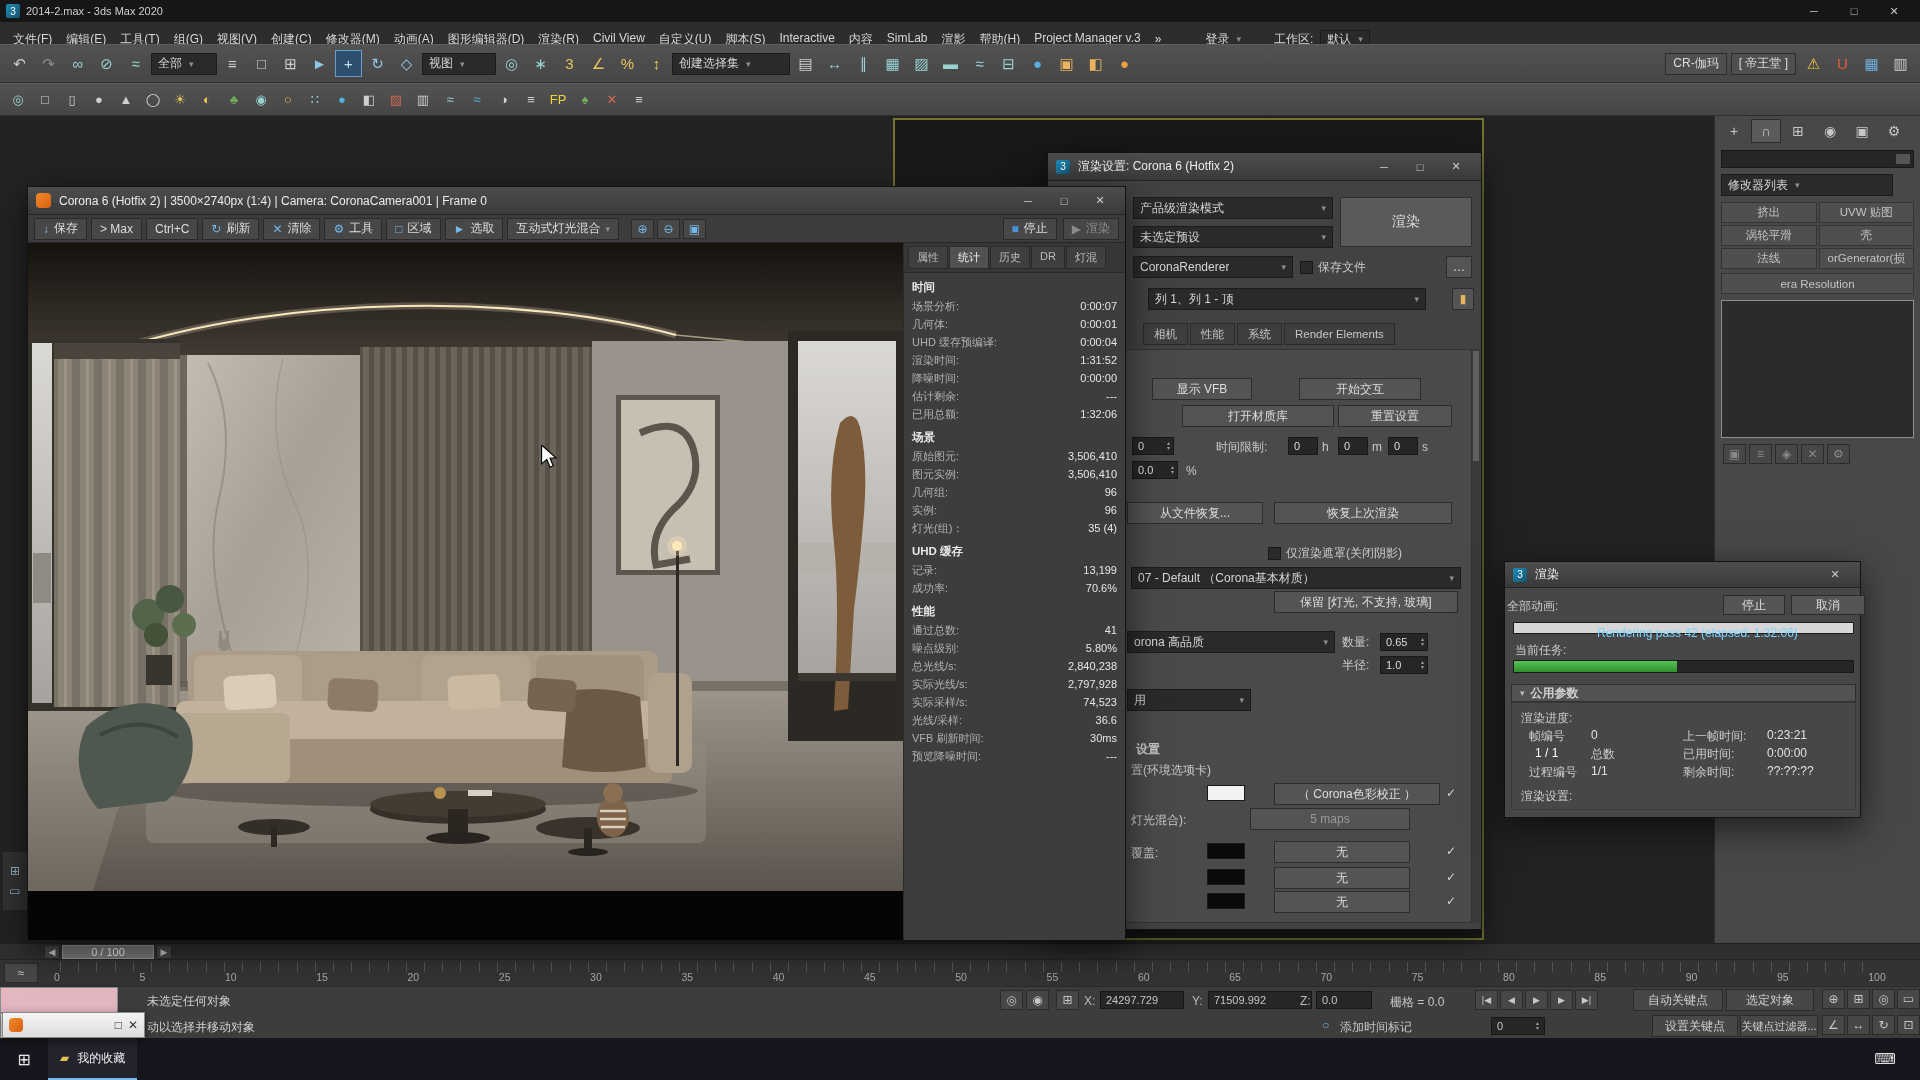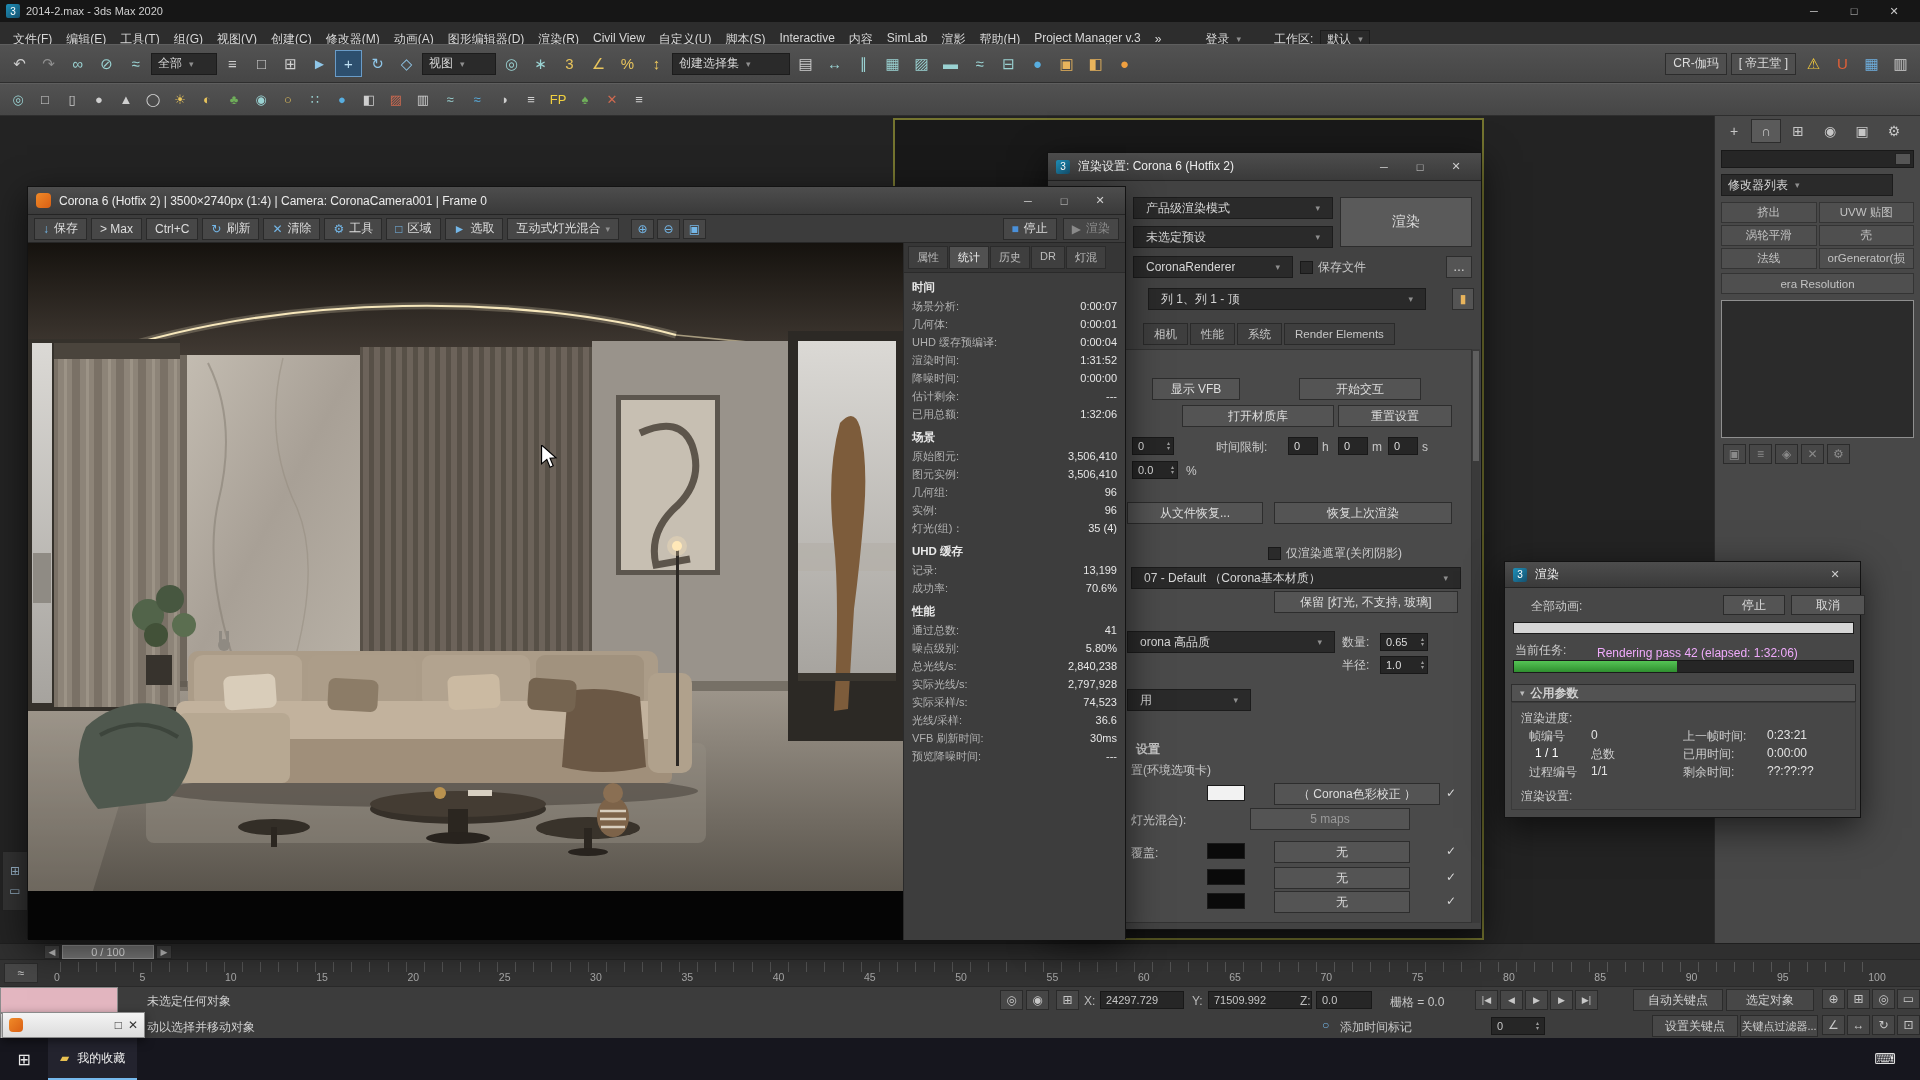--- a/index.html
+++ b/index.html
@@ -42,21 +42,21 @@
   .vfb-stats { width:222px; background:#3d3d3d; border-left:1px solid #2a2a2a; overflow:hidden; }
   .stat-tabs { display:flex; gap:1px; padding:3px 4px; background:#363636; border-bottom:1px solid #2a2a2a; }
   .stab { flex:0 0 auto; padding:3px 8px; background:#3f3f3f; border:1px solid #2b2b2b; color:#bdbdbd; font-size:11px; }
   .stab.active { background:#515151; color:#f0f0f0; }
   .stathead { font-weight:bold; color:#e8e8e8; font-size:11.5px; padding:7px 8px 2px; }
   .statrow { display:flex; justify-content:space-between; align-items:center; height:18px; padding:0 8px; }
   .sl { color:#b0b0b0; font-size:11px; white-space:nowrap; }
   .sv { color:#e6e6e6; font-size:11px; white-space:nowrap; }
 
   
-  .rsdd { position:absolute; background:#2a2a2a; border:1px solid #1c1c1c; height:22px; display:flex; align-items:center; padding:0 12px; color:#d6d6d6; }
+  .rsdd { position:absolute; background:#2a2a2a; border:1px solid #1c1c1c; height:22px; display:flex; align-items:center; padding:0 6px; color:#d6d6d6; }
   .rsdd .ar { margin-left:auto; color:#8f8f8f; font-size:9px; }
   .rsbtn { position:absolute; background:#545454; border:1px solid #2d2d2d; color:#ddd; height:22px; display:flex; align-items:center; justify-content:center; white-space:nowrap; }
   .rslab { position:absolute; color:#c9c9c9; height:20px; display:flex; align-items:center; white-space:nowrap; }
   .spinb { position:absolute; height:18px; background:#262626; border:1px solid #191919; color:#ddd; font-size:11px; display:flex; align-items:center; justify-content:space-between; padding:0 3px 0 5px; }
   .uar { display:flex; flex-direction:column; font-size:6px; line-height:5px; color:#9a9a9a; }
   .rstab { height:22px; background:#3e3e3e; border:1px solid #2a2a2a; color:#c6c6c6; display:flex; align-items:center; justify-content:center; position:absolute; font-size:11.5px; }
   .chk { width:13px; height:13px; background:#2a2a2a; border:1px solid #191919; display:inline-flex; align-items:center; justify-content:center; color:#ddd; font-size:10px; }
   .swatch { position:absolute; height:16px; border:1px solid #1a1a1a; }
 
   
@@ -445,21 +445,21 @@
       <div class="rstab" style="position:static;padding:0 10px">性能</div>
       <div class="rstab" style="position:static;padding:0 10px">系统</div>
       <div class="rstab" style="position:static;padding:0 10px">Render Elements</div>
     </div>
 
   <div class="x" style="left:4px;top:196px;width:420px;height:574px;background:#4a4a4a;border:1px solid #333"></div>
   <div class="x" style="left:424px;top:196px;width:8px;height:574px;background:#3a3a3a">
     <div style="width:6px;height:110px;background:#5f5f5f;margin:2px auto"></div>
   </div>
 
-  <div class="rsbtn" style="left:104px;top:225px;width:88px">显示 VFB</div>
+  <div class="rsbtn" style="left:104px;top:225px;width:100px">显示 VFB</div>
   <div class="rsbtn" style="left:251px;top:225px;width:122px">开始交互</div>
   <div class="rsbtn" style="left:134px;top:252px;width:152px">打开材质库</div>
   <div class="rsbtn" style="left:290px;top:252px;width:114px">重置设置</div>
 
   <div class="spinb" style="left:84px;top:284px;width:42px">
     <span>0</span>
     <span class="uar">
         <span>▴</span>
         <span>▾</span>
       </span>
@@ -870,28 +870,28 @@
 </div>
 
 <div class="winframe" style="left:1504px;top:561px;width:357px;height:257px;background:#474747;z-index:5">
   <div class="wtitle" style="height:26px">
     <span class="appico">3</span>
     <span class="nw">渲染</span>
     <span class="wbtns">
         <span class="wbtn">✕</span>
       </span>
   </div>
-  <span class="pglab" style="left:26px;top:36px">全部动画:</span>
+  <span class="pglab" style="left:2px;top:36px">全部动画:</span>
   <div class="pbtn" style="left:218px;top:33px;width:62px">停止</div>
   <div class="pbtn" style="left:286px;top:33px;width:74px">取消</div>
   <div class="x" style="left:8px;top:60px;width:341px;height:12px;background:#2a2a2a;border:1px solid #1c1c1c">
     <div style="height: 100%; background: rgb(214, 214, 214); width: 100%;"></div>
   </div>
   <span class="pglab" style="left:10px;top:80px">当前任务:</span>
-  <span class="pglab" style="left:92px;top:84px;color:#f0abfc">Rendering pass 42 (elapsed: 1:32:06)</span>
+  <span class="pglab" style="left:92px;top:64px;color:#7dd3fc">Rendering pass 42 (elapsed: 1:32:06)</span>
   <div class="x" style="left:8px;top:98px;width:341px;height:13px;background:#262626;border:1px solid #1a1a1a">
     <div style="height: 100%; background: linear-gradient(rgb(85, 196, 85), rgb(47, 143, 47)); width: 48%;"></div>
   </div>
   <div class="x flex" style="left:6px;top:122px;width:345px;height:18px;background:#525252;border:1px solid #2e2e2e;padding:0 8px;gap:6px">
     <span style="font-size:9px;color:#bbb">▾</span>
     <span style="font-weight:bold">公用参数</span>
   </div>
   <div class="x" style="left:6px;top:140px;width:345px;height:108px;border:1px solid #3a3a3a"></div>
   <span class="pglab" style="left:16px;top:148px">渲染进度:</span>
   <span class="pglab" style="left:24px;top:166px">帧编号</span>

